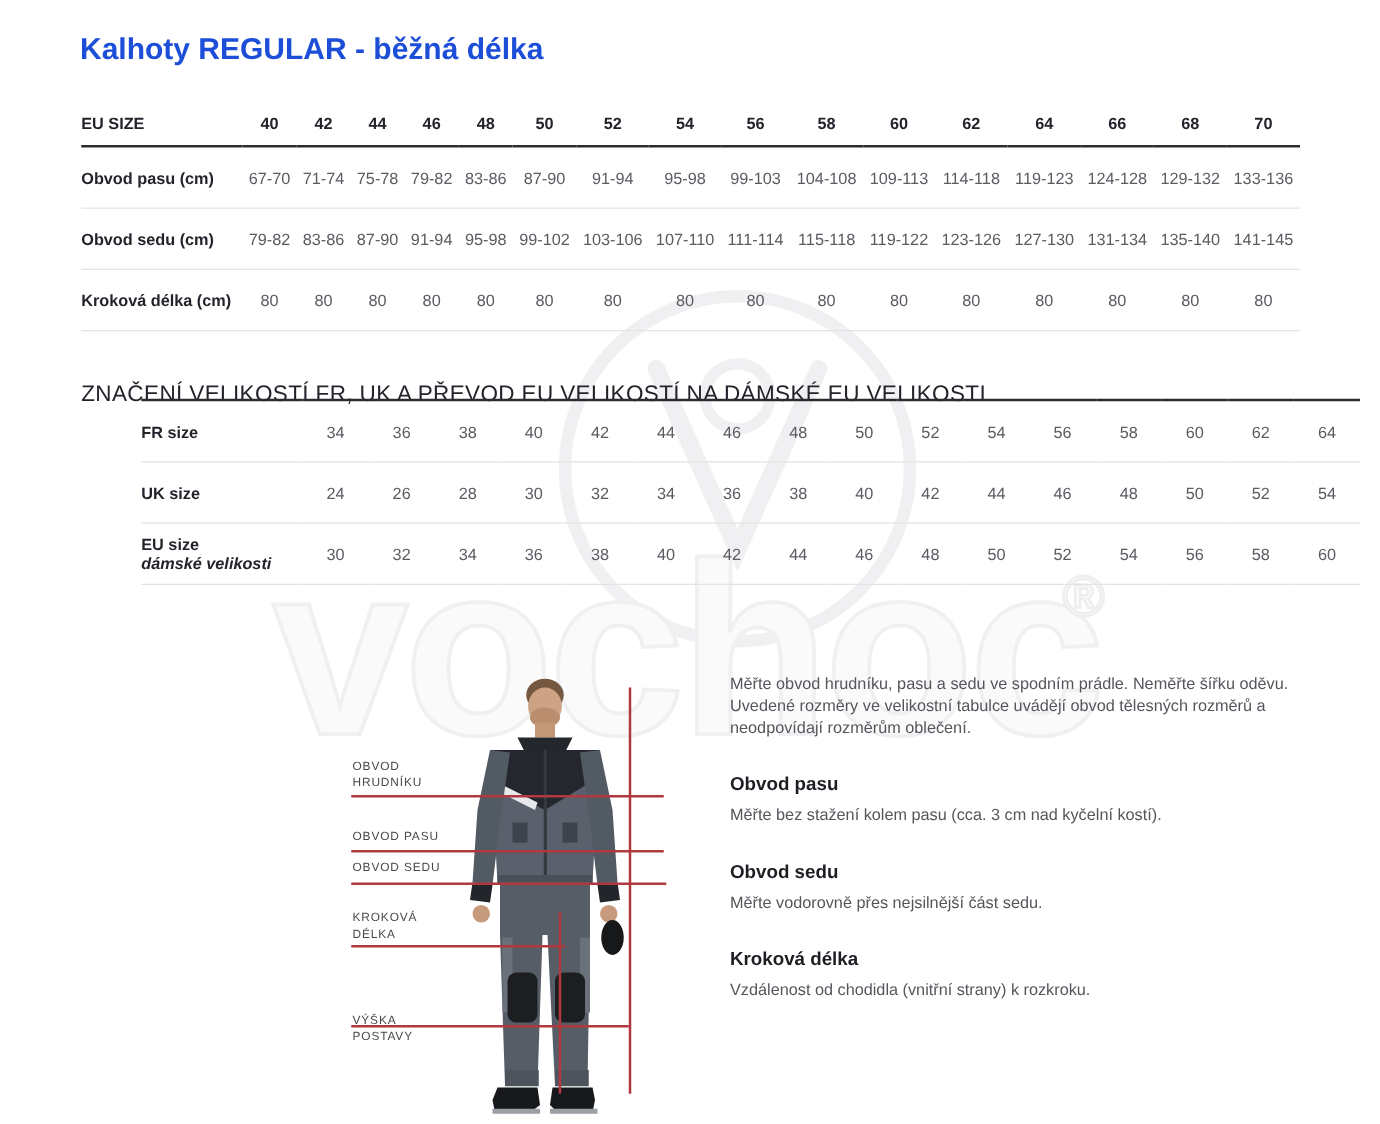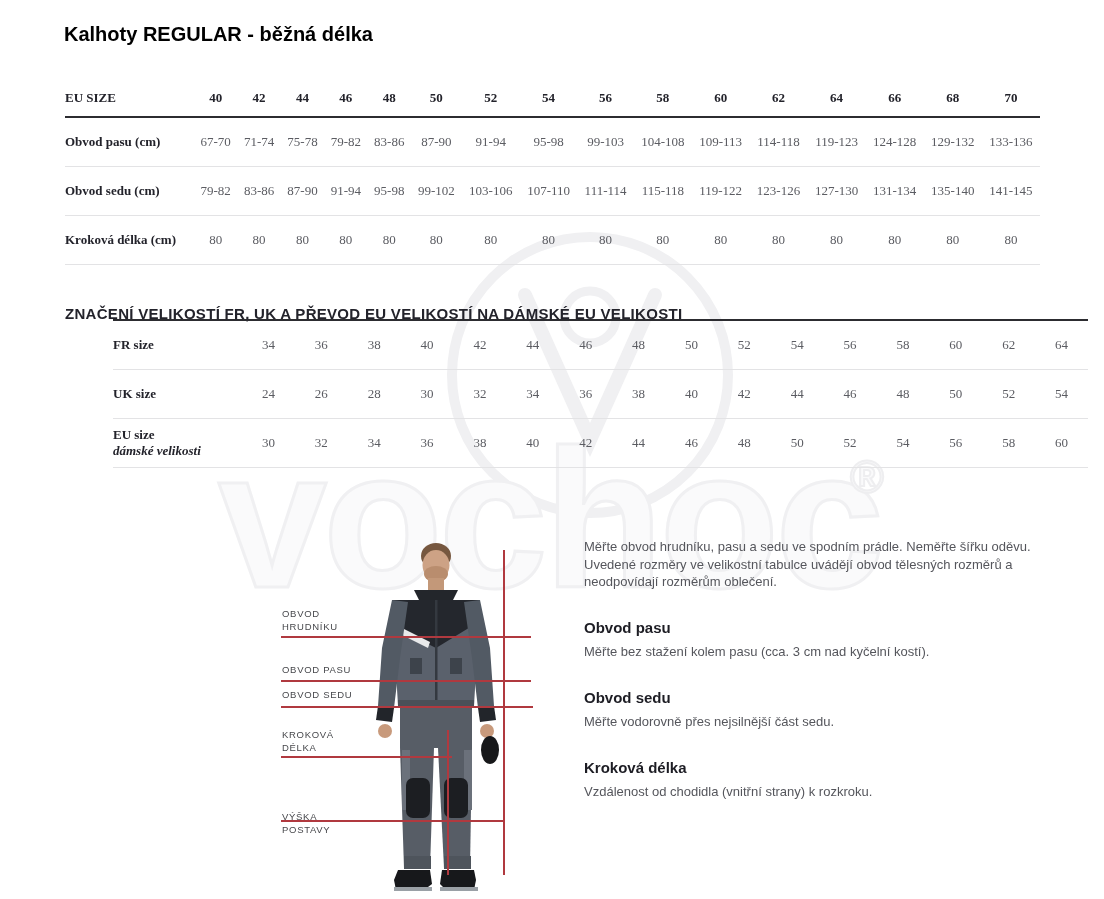--- a/index.html
+++ b/index.html
@@ -10,34 +10,34 @@
   #watermark{position:absolute;inset:0;z-index:0;pointer-events:none;}
   #wm-text{position:absolute;left:218px;top:422px;font-size:196px;font-weight:bold;
            letter-spacing:-4px;color:#fafafb;-webkit-text-stroke:3px #f0f0f2;line-height:1;}
   #wm-reg{position:absolute;left:850px;top:450px;font-size:46px;font-weight:bold;
           color:#fafafb;-webkit-text-stroke:2px #eeeef0;}
   #wm-logo{position:absolute;left:440px;top:225px;}
 
   .layer{position:relative;z-index:1;}
 
   
-  #page-title{position:absolute;left:64px;top:10px;font-size:20px;font-weight:bold;color:#000000;}
-
-  
-  table.sizes{position:absolute;left:65px;width:975px;border-collapse:collapse;table-layout:auto;font-family:Liberation Serif, serif;}
+  #page-title{position:absolute;left:64px;top:10px;font-size:24px;font-weight:bold;color:#1d4ed8;}
+
+  
+  table.sizes{position:absolute;left:65px;width:975px;border-collapse:collapse;table-layout:auto;}
   #table1{top:80px;}
   #table2{top:319px;border-top:2px solid #2c2c30;margin-left:48px;}
   table.sizes td{font-size:13px;padding:0 4px;height:48px;vertical-align:middle;
                  border-bottom:1px solid #e3e3e5;}
   table.sizes tr.head-row td{height:36px;border-bottom:2px solid #2c2c30;font-weight:bold;color:#23232b;}
   table.sizes td.lbl{font-weight:bold;color:#23232b;text-align:left;width:125px;padding-left:0;}
   table.sizes td.val{color:#5b5c62;text-align:center;}
   table.sizes td .lbl2{font-style:italic;}
 
-  #section2-title{position:absolute;left:65px;top:305px;font-size:15px;font-weight:bold;
+  #section2-title{position:absolute;left:65px;top:305px;font-size:18px;font-weight:normal;
                   color:#23232b;letter-spacing:.3px;}
 
   
   #figure-area{position:absolute;left:0;top:0;width:936px;height:899px;z-index:1;}
   .m-label{position:absolute;font-size:9.5px;letter-spacing:.7px;color:#47484c;line-height:13px;}
   .m-line{position:absolute;height:2px;background:#b0393f;}
   .m-vline{position:absolute;width:2px;background:#b0393f;}
   #model-svg{position:absolute;left:352px;top:538px;}
 
   

